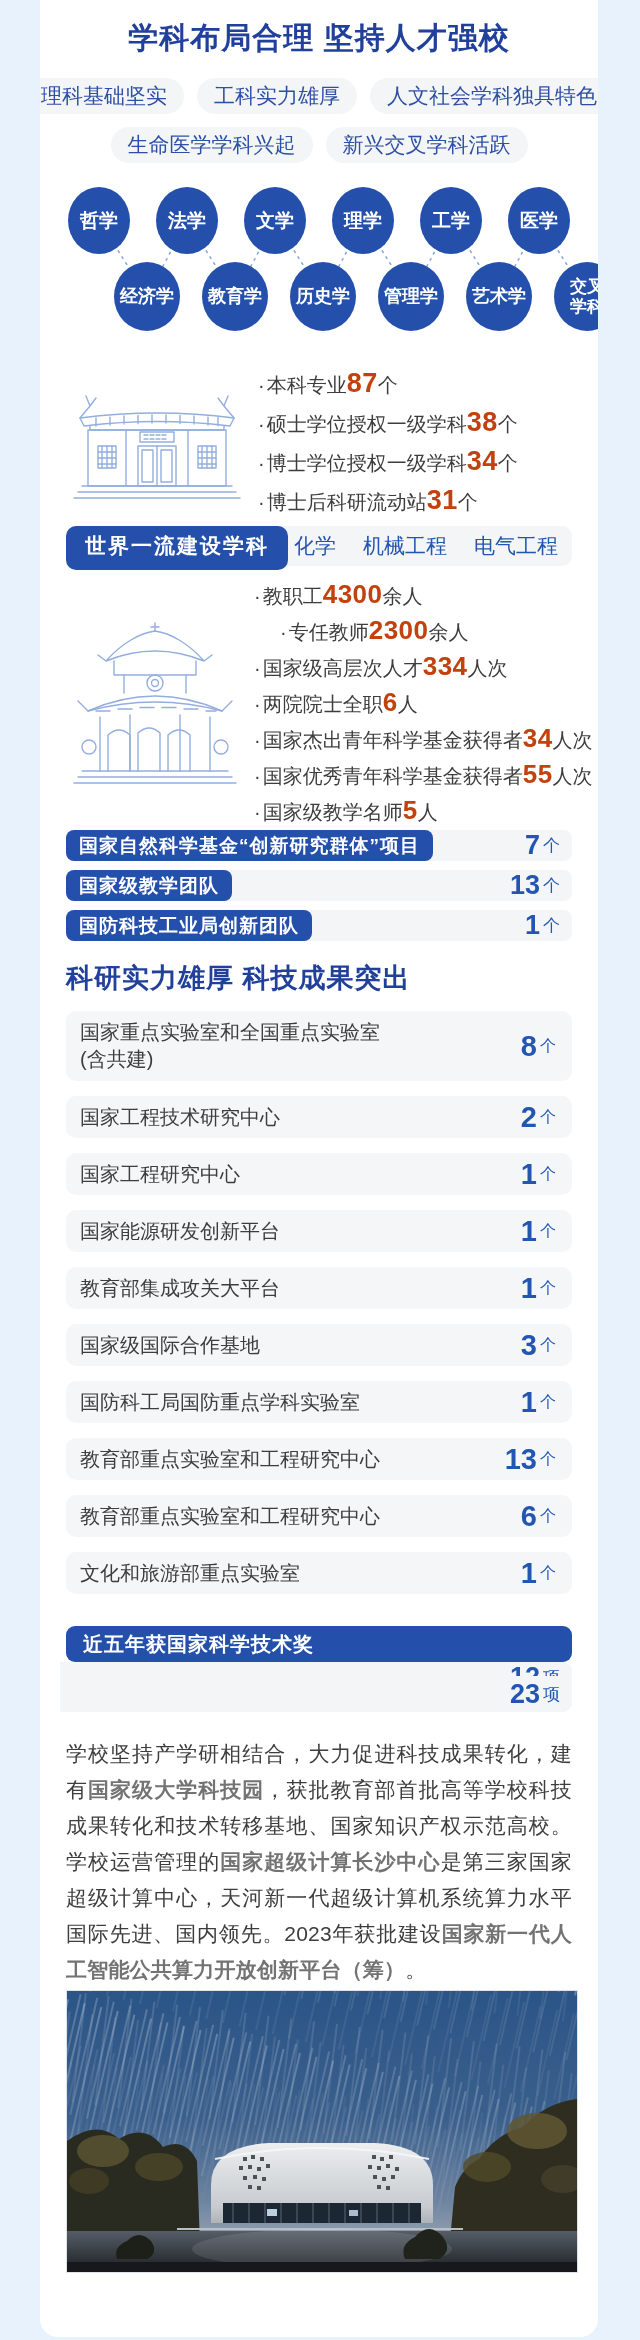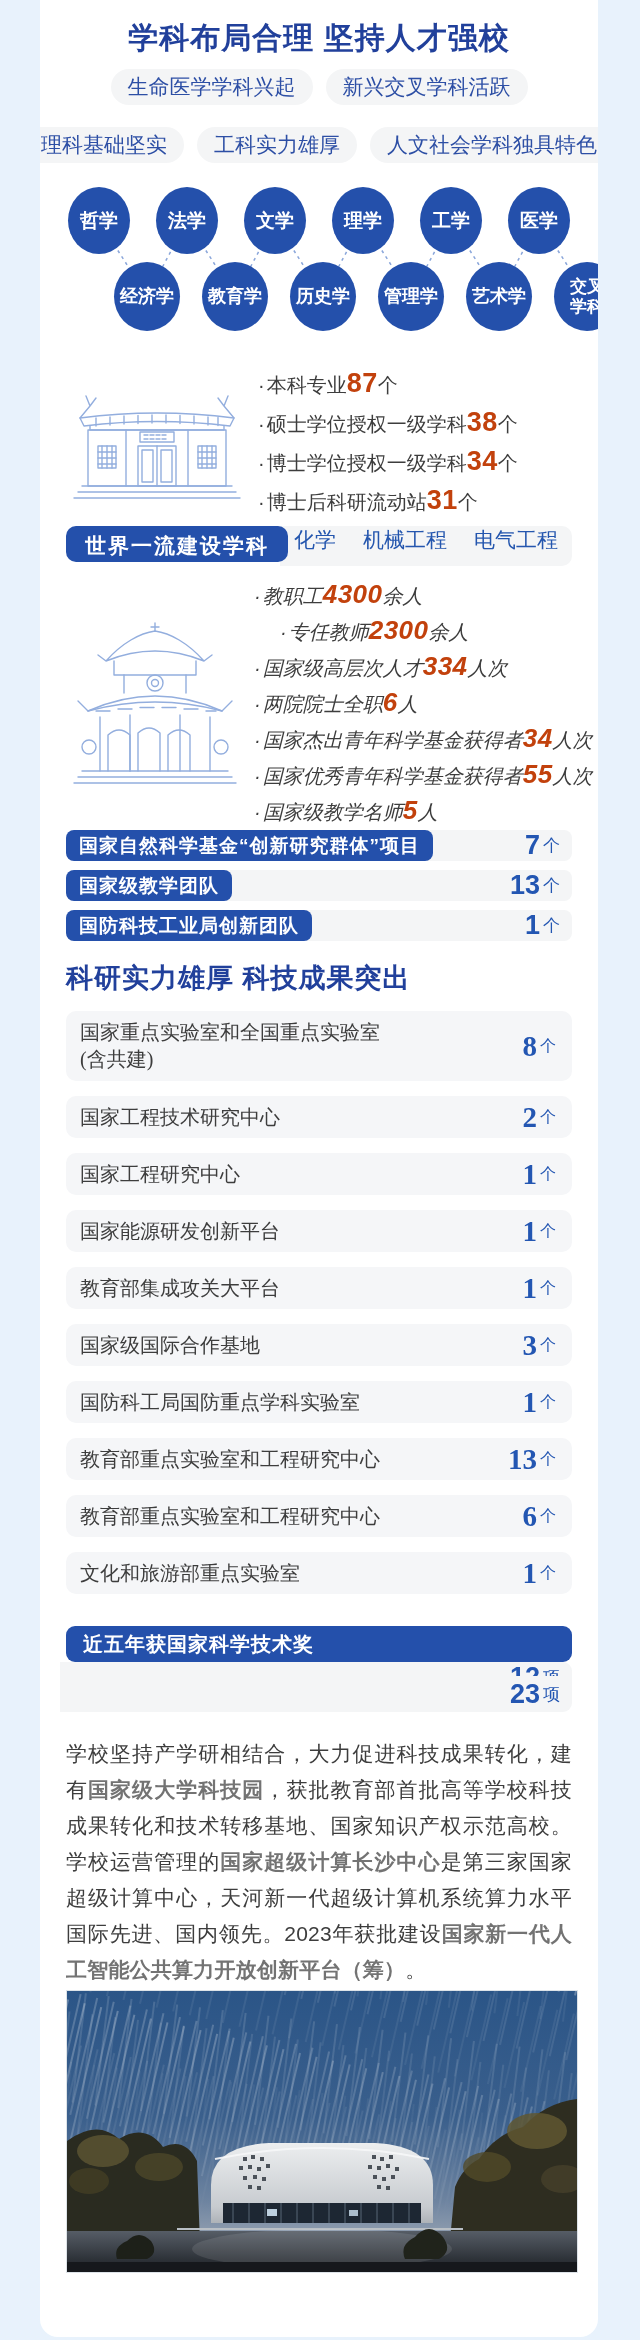--- a/index.html
+++ b/index.html
@@ -33,40 +33,40 @@
     position:absolute;width:62px;height:67px;border-radius:50%;
     background:#2450ab;color:#fff;display:flex;align-items:center;justify-content:center;
     font-size:19px;font-weight:600;text-align:center;line-height:1.12;
     box-sizing:border-box;
   }
   .bubble.row2{width:66px;height:69px;font-size:18px;}
   .bubble.small{font-size:17px;padding:0 11px;}
   
   .illu-block{display:flex;align-items:center;}
   .illu-block.b1{margin-top:36px;height:150px;}
-  .illu-block.b2{margin-top:18px;height:238px;font-style:italic;}
+  .illu-block.b2{margin-top:18px;height:238px;}
   .illu{flex:0 0 auto;}
   .stats{flex:1 1 auto;padding-left:10px;}
   .stat-line{white-space:nowrap;color:#3d3d3d;}
   .b1 .stat-line{font-size:20px;line-height:37px;}
   .b2 .stat-line{font-size:20px;line-height:34px;}
   .stat-line.indent{padding-left:26px;}
   .stat-bullet{color:#3d3d3d;margin-right:2px;}
   .stat-value{color:#c2410c;font-weight:bold;font-size:27px;letter-spacing:.5px;}
   .b2 .stat-value{font-size:26px;}
   .stat-unit{color:#3d3d3d;}
   
   .wc-row{display:flex;margin-top:8px;height:40px;}
   .wc-badge{
-    background:#2450ab;color:#fff;border-radius:10px;height:36px;line-height:40px;
+    background:#2450ab;color:#fff;border-radius:10px;height:44px;line-height:40px;
     padding:0 19px;font-size:21px;font-weight:bold;letter-spacing:2px;z-index:2;white-space:nowrap;
   }
   .wc-track{
     flex:1;background:#f4f5f6;border-radius:0 10px 10px 0;margin-left:-8px;
-    display:flex;align-items:flex-start;justify-content:center;gap:27px;
+    display:flex;align-items:center;justify-content:center;gap:27px;
     font-size:21px;color:#2456ae;
   }
   
   .metrics{margin-top:8px;}
   .metric-bar{display:flex;height:31px;margin-bottom:9px;}
   .metric-badge{
     background:#2450ab;color:#fff;border-radius:8px;height:31px;line-height:31px;
     padding:0 13px;font-size:19px;font-weight:bold;letter-spacing:1px;z-index:2;white-space:nowrap;
   }
   .metric-track{
@@ -76,21 +76,21 @@
   .metric-value{color:#2356b2;font-weight:bold;font-size:27px;}
   .metric-unit{color:#2356b2;font-size:17px;margin-left:3px;}
   .h2{
     margin-top:18px;height:38px;line-height:38px;text-align:left;
     font-size:27px;font-weight:bold;color:#21409b;letter-spacing:1px;
   }
   
   .labs{margin-top:14px;}
   .lab-row{
     background:#f5f6f8;border-radius:10px;height:42px;margin-bottom:15px;
-    display:flex;align-items:center;box-sizing:border-box;padding:0 16px 0 14px;font-family:Liberation Serif, serif;
+    display:flex;align-items:center;box-sizing:border-box;padding:0 16px 0 14px;
   }
   .lab-row.tall{height:70px;}
   .lab-label{flex:1;font-size:20px;color:#3d3d3d;line-height:27px;}
   .lab-label span{display:block;}
   .lab-value{color:#2356b2;font-weight:bold;font-size:29px;}
   .lab-unit{color:#2356b2;font-size:16px;margin-left:3px;}
   
   .awards{margin-top:32px;}
   .awards .metric-bar{height:36px;margin-bottom:14px;flex-direction:column;}
   .awards .metric-badge{height:36px;line-height:36px;font-size:20px;padding:0 17px;border-radius:9px;}
@@ -107,28 +107,28 @@
     box-sizing:border-box;overflow:hidden;background:#2d5788;
   }
 </style>
 </head>
 <body>
 
 <div class="card">
 
   <div class="h1">学科布局合理 坚持人才强校</div>
 
-  <div class="pill-row r2">
-    <span class="pill">生命医学学科兴起</span>
-    <span class="pill">新兴交叉学科活跃</span>
-  </div>
   <div class="pill-row r1">
     <span class="pill">理科基础坚实</span>
     <span class="pill">工科实力雄厚</span>
     <span class="pill">人文社会学科独具特色</span>
+  </div>
+  <div class="pill-row r2">
+    <span class="pill">生命医学学科兴起</span>
+    <span class="pill">新兴交叉学科活跃</span>
   </div>
 
   <div class="bubbles">
     <svg width="558" height="145" viewBox="0 0 558 145">
       <g stroke="#8aa6da" stroke-width="1.5" stroke-dasharray="3 4">
         <line x1="33" y1="34" x2="81" y2="109"></line>
           <line x1="121" y1="34" x2="81" y2="109"></line>
         <line x1="121" y1="34" x2="169" y2="109"></line>
           <line x1="209" y1="34" x2="169" y2="109"></line>
         <line x1="209" y1="34" x2="257" y2="109"></line>

